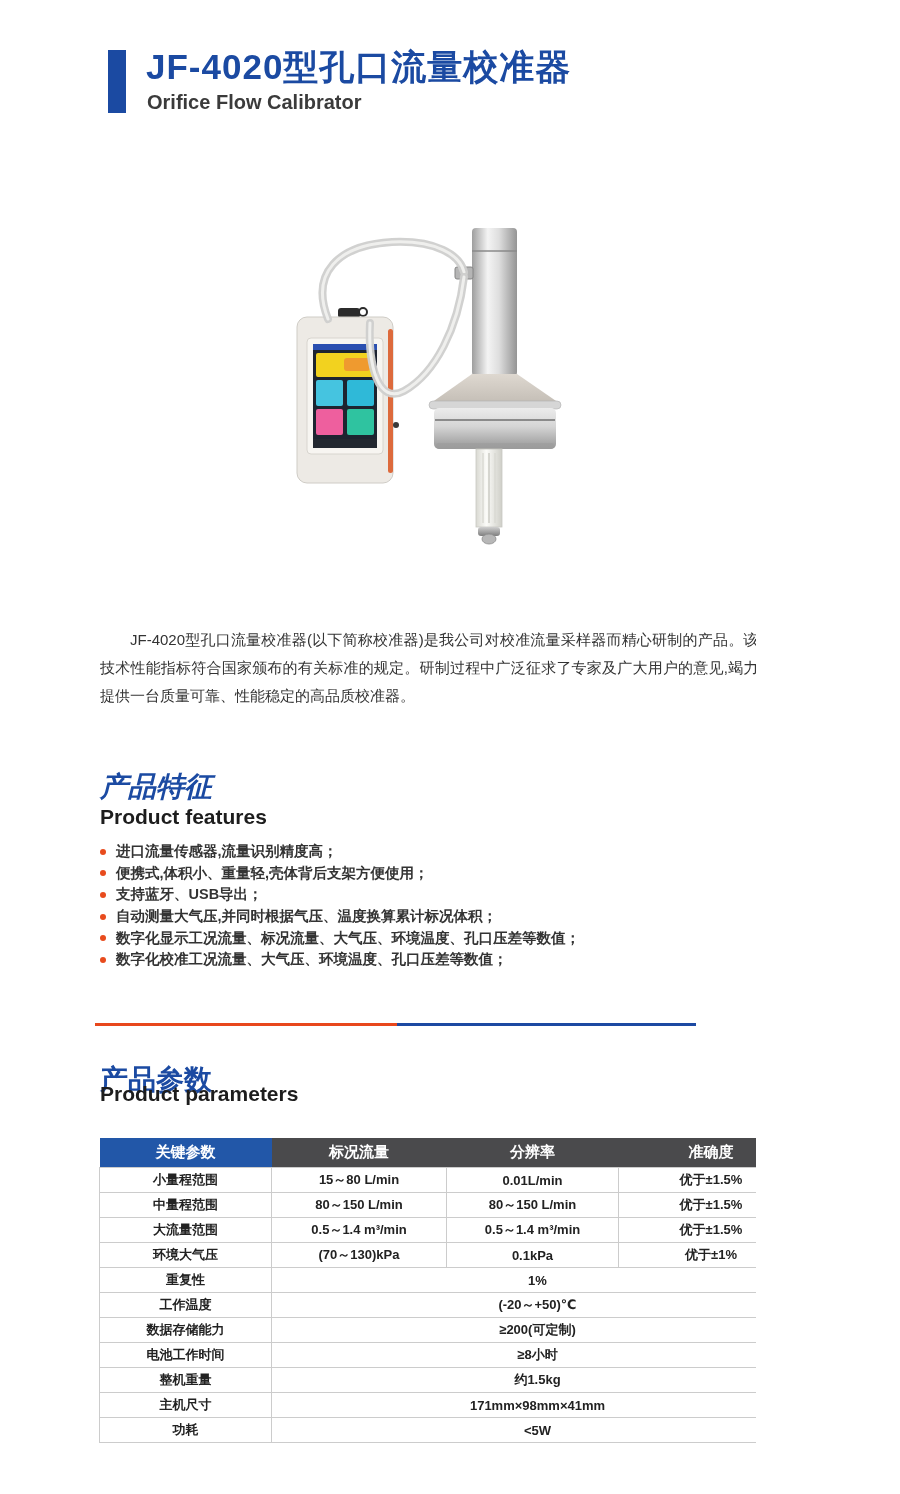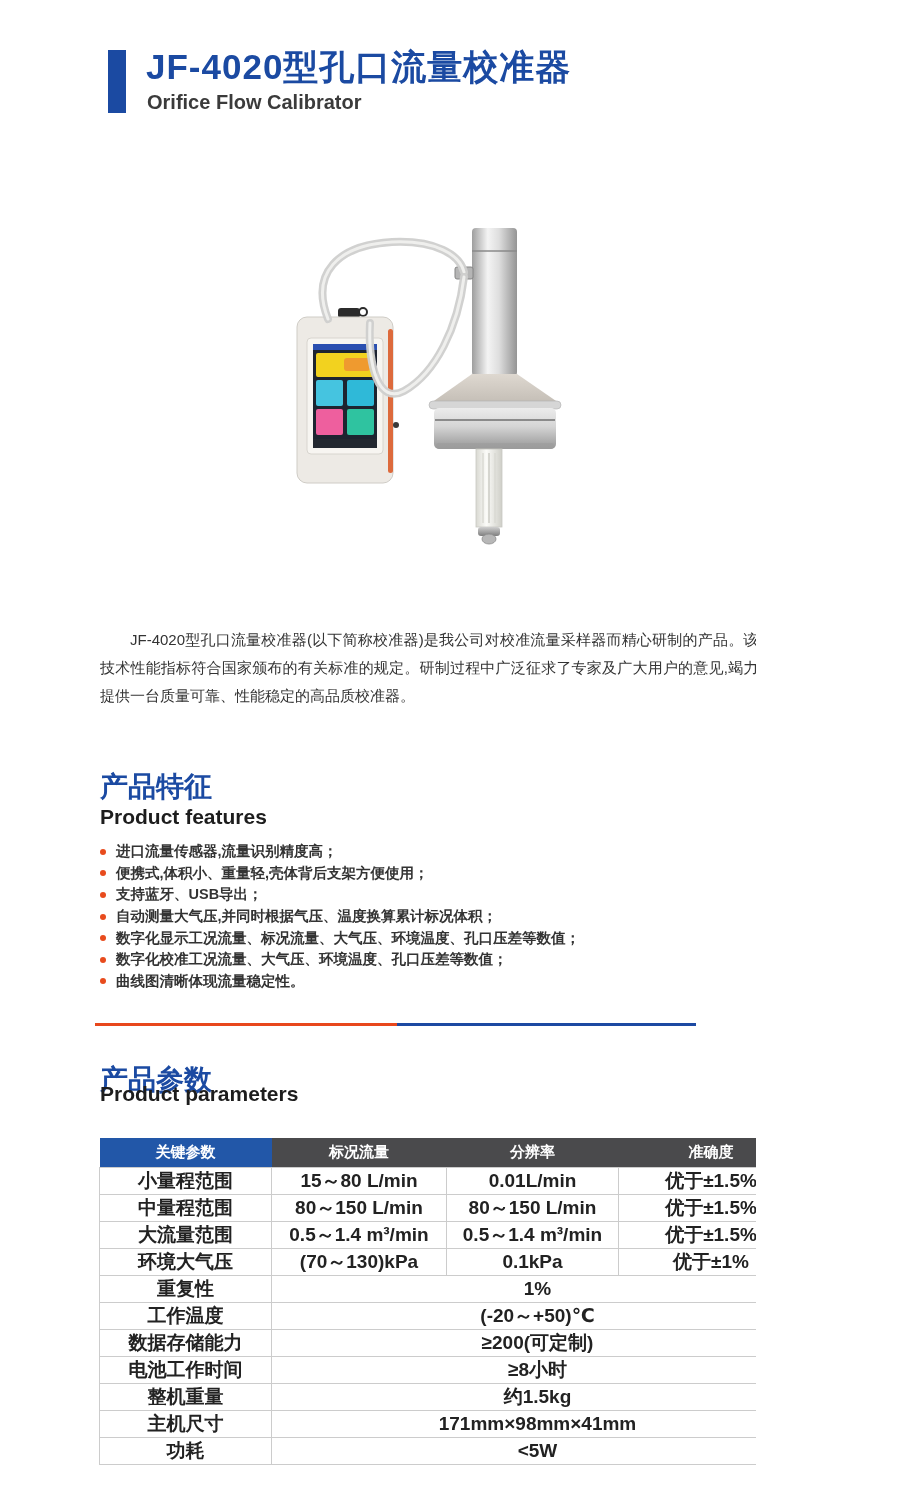--- a/index.html
+++ b/index.html
@@ -13,39 +13,39 @@
   .title-zh { position:absolute; left:146px; top:44px; font-size:35px; font-weight:700; color:#1b4aa2; letter-spacing:1px; white-space:nowrap; }
   .title-en { position:absolute; left:147px; top:91px; font-size:20px; font-weight:700; color:#3b3b3b; white-space:nowrap; }
   
   .product-svg { position:absolute; left:250px; top:215px; }
   
   .desc { position:absolute; left:100px; top:611px; width:704px;
     font-size:15px; line-height:28px; color:#333; text-indent:2em; text-align:justify; font-weight:500; }
   
   .sec-zh { position:absolute; font-size:28px; font-weight:700; color:#1b4aa2; white-space:nowrap; }
   .sec-en { position:absolute; font-size:21px; font-weight:600; color:#1d1d1d; white-space:nowrap; }
-  .features-zh { left:100px; top:768px; }
+  .features-zh { left:100px; top:768px;font-style:italic; }
   .features-en { left:100px; top:805px; }
   .params-zh   { left:100px; top:1061px; }
   .params-en   { left:100px; top:1082px; }
   
   .features-list { position:absolute; left:100px; top:841px; margin:0; padding:0; list-style:none; }
   .features-list li { display:flex; align-items:center; height:21.6px; font-size:14.5px; font-weight:600; color:#333; white-space:nowrap; }
   .features-list .dot { width:6px; height:6px; border-radius:50%; background:#e84b1d; margin-right:10px; flex:none; }
   
   .divider { position:absolute; left:95px; top:1023px; width:601px; height:3px; display:flex; }
   .divider .seg-orange { width:302px; height:3px; background:#e8471c; }
   .divider .seg-blue   { width:299px; height:3px; background:#1c49a2; }
   
   table.params { position:absolute; left:99px; top:1138px; width:704px;
     border-collapse:collapse; table-layout:fixed; }
   table.params th { height:29px; background:#4a4a4c; color:#ffffff; font-size:15px; font-weight:700; border:none; padding:0; }
   table.params th.key { background:#2257a8; }
   table.params td { height:24px; border:1px solid #cccccc; text-align:center; vertical-align:middle;
-    font-size:19px; font-weight:600; color:#222; padding:0 2px; white-space:nowrap; }
+    font-size:13px; font-weight:600; color:#222; padding:0 2px; white-space:nowrap; }
 </style>
 </head>
 <body>
 
 <div class="page">
 
   <div class="title-block-bar"></div>
   <div class="title-zh">JF-4020型孔口流量校准器</div>
   <div class="title-en">Orifice Flow Calibrator</div>
 
@@ -146,24 +146,20 @@
         <span>自动测量大气压,并同时根据气压、温度换算累计标况体积；</span>
       </li>
       <li>
         <span class="dot"></span>
         <span>数字化显示工况流量、标况流量、大气压、环境温度、孔口压差等数值；</span>
       </li>
       <li>
         <span class="dot"></span>
         <span>数字化校准工况流量、大气压、环境温度、孔口压差等数值；</span>
       </li>
-      <li>
-        <span class="dot"></span>
-        <span>曲线图清晰体现流量稳定性。</span>
-      </li>
     </ul>
 
   <div class="divider">
     <div class="seg-orange"></div>
     <div class="seg-blue"></div>
   </div>
 
   <div class="sec-zh params-zh">产品参数</div>
   <div class="sec-en params-en">Product parameters</div>
 

